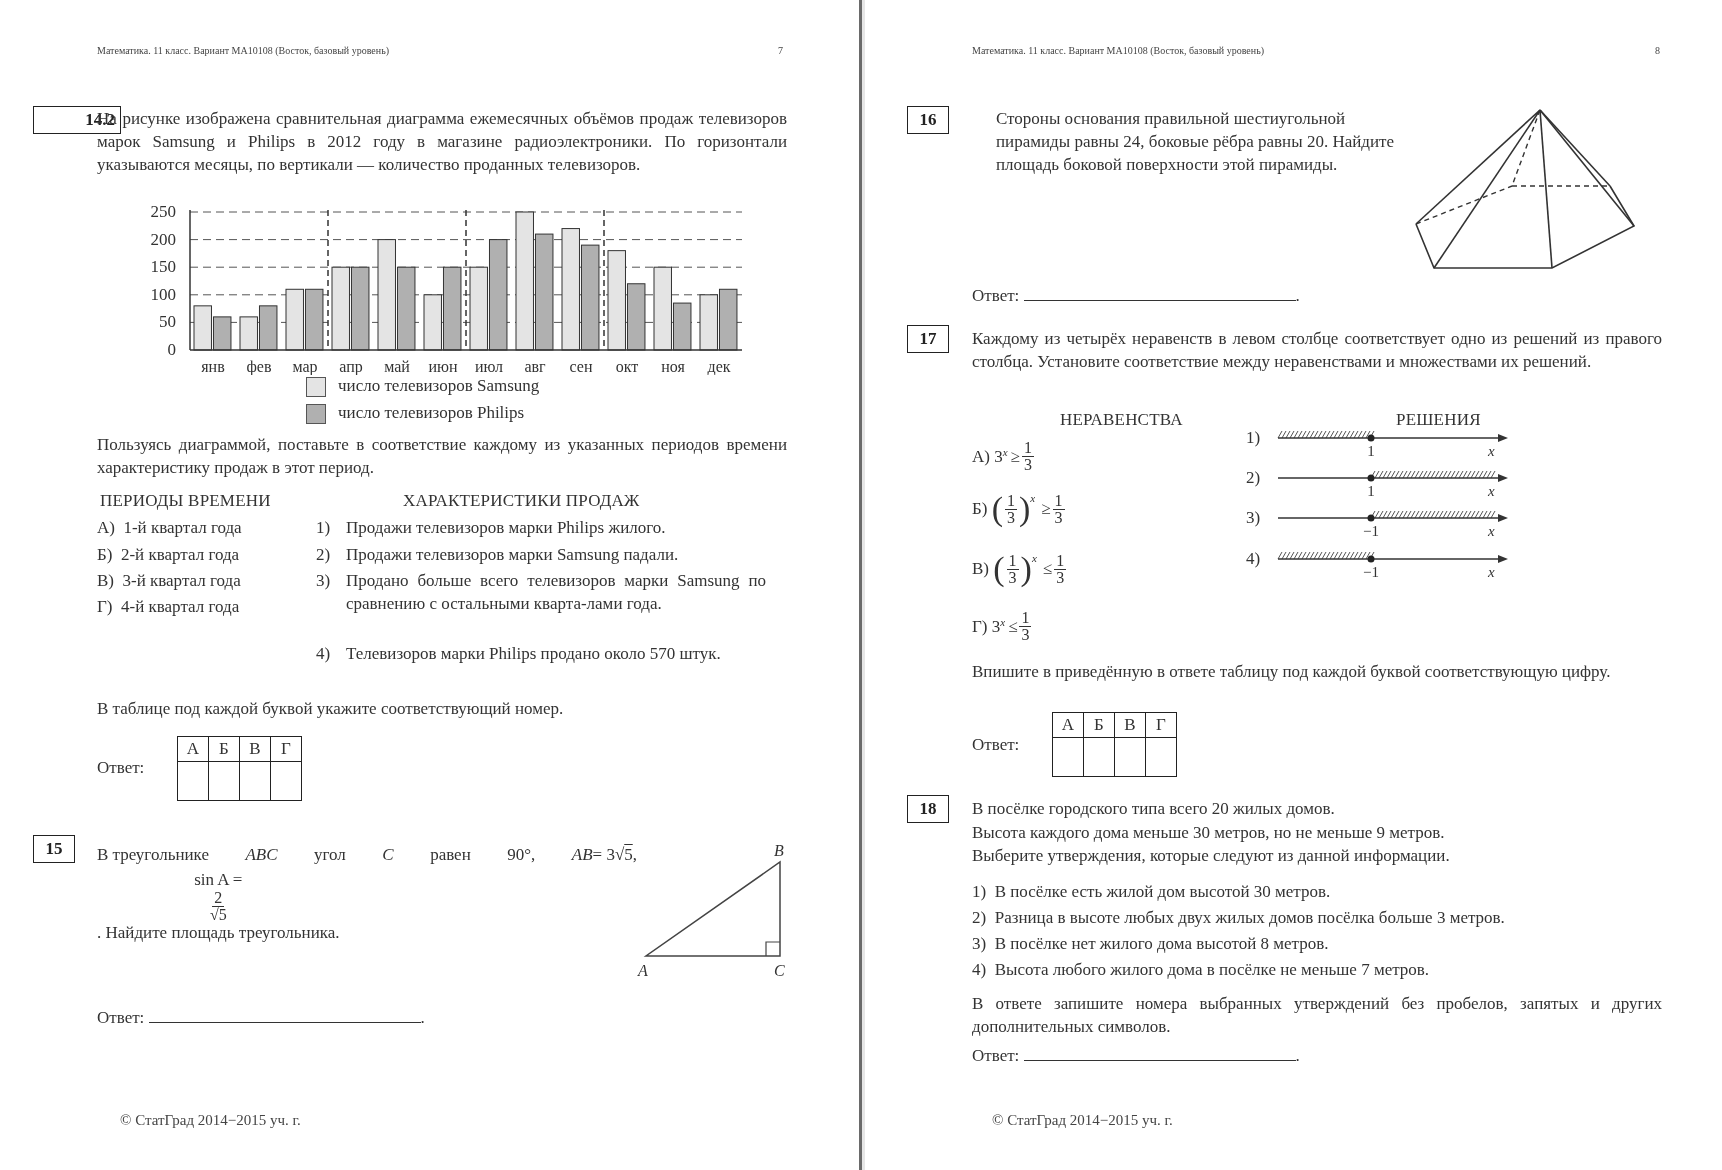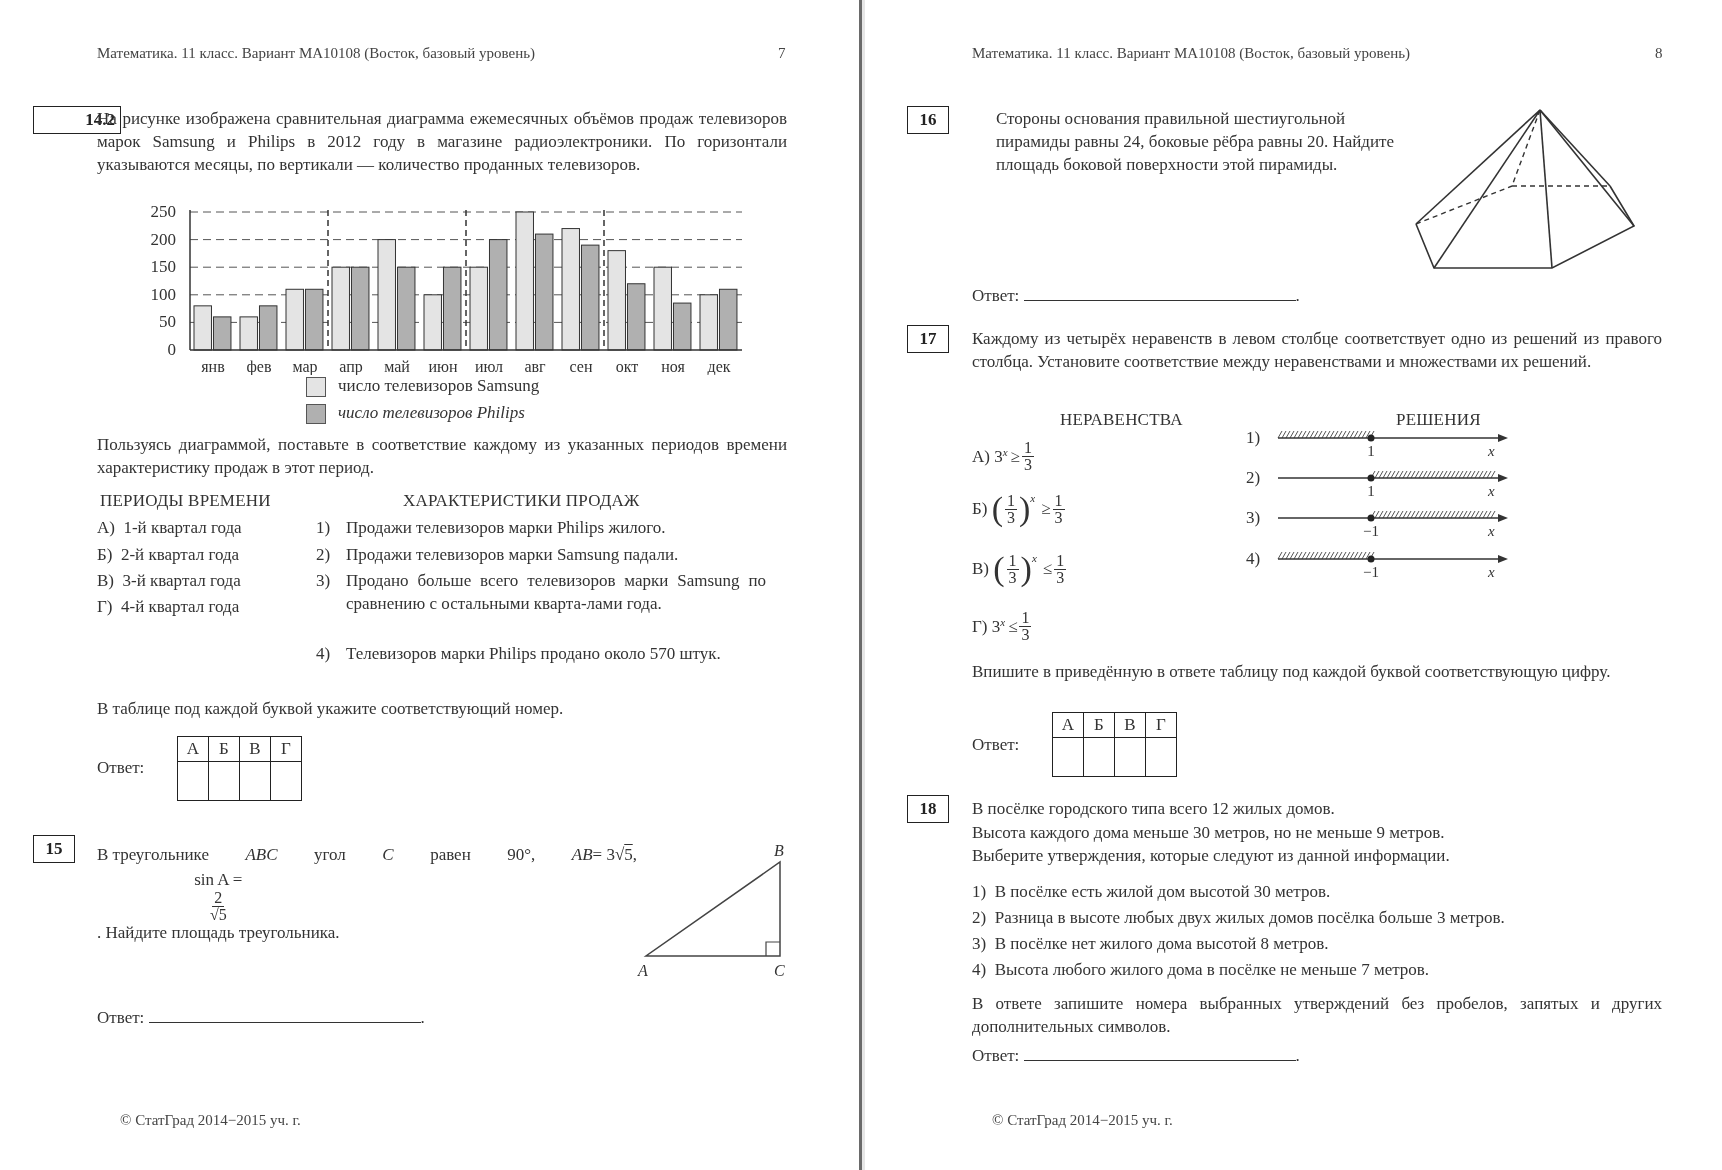--- a/index.html
+++ b/index.html
@@ -7,21 +7,21 @@
     width: 1722px; height: 1170px; background: #ffffff; position: relative; overflow: hidden;
     font-family: "Liberation Serif", "DejaVu Serif", serif; color: #333;
     font-size: 17px;
   }
   .page { position: absolute; top: 0; height: 1170px; }
   .page.left { left: 0; width: 860px; }
   .page.right { left: 866px; width: 856px; }
   .divider { position: absolute; left: 859px; top: 0; width: 3px; height: 1170px; background: #6a6a6a; }
   .divider2 { position: absolute; left: 862px; top: 0; width: 3px; height: 1170px; background: #e6e6e6; }
   .abs { position: absolute; }
-  .hdr { font-size: 15px; color: #444; }
+  .hdr { font-size: 10px; color: #444; }
   .num-box {
     position: absolute; border: 1.5px solid #222; font-weight: bold; font-size: 17px;
     text-align: center; line-height: 26px; height: 26px; color: #222;
   }
   .just { text-align: justify; text-align-last: left; line-height: 23px; }
   .para { line-height: 23px; }
   .upper { letter-spacing: 0.2px; }
   table.ans { border-collapse: collapse; position: absolute; }
   table.ans td { border: 1.5px solid #222; width: 30px; text-align: center; font-size: 17px; padding: 0; }
   table.ans tr.h td { height: 24px; }
@@ -104,21 +104,21 @@
         <line x1="336" y1="10" x2="336" y2="150" stroke="#333" stroke-width="1.5" stroke-dasharray="6,4"></line>
         <line x1="474" y1="10" x2="474" y2="150" stroke="#333" stroke-width="1.5" stroke-dasharray="6,4"></line>
         <line x1="60" y1="10" x2="60" y2="150" stroke="#333" stroke-width="1.5"></line>
         <line x1="60" y1="150" x2="612" y2="150" stroke="#333" stroke-width="1.5"></line>
       </svg>
   </div>
 
   <div class="abs" style="left:306px; top:376px;">
     <span class="legend-swatch" style="background:#e4e4e4;"></span><span>число телевизоров Samsung</span>
   </div>
-  <div class="abs" style="left:306px; top:403px;font-style:italic;">
+  <div class="abs" style="left:306px; top:403px;">
     <span class="legend-swatch" style="background:#b0b0b0;"></span><span>число телевизоров Philips</span>
   </div>
 
   <div class="abs just" style="left:97px; top:433px; width:690px;">Пользуясь диаграммой, поставьте в соответствие каждому из указанных периодов времени характеристику продаж в этот период.</div>
 
   <div class="abs upper" style="left:100px; top:491px;">ПЕРИОДЫ ВРЕМЕНИ</div>
   <div class="abs upper" style="left:403px; top:491px;">ХАРАКТЕРИСТИКИ ПРОДАЖ</div>
 
   <div class="item" style="left:97px; top:516px;"><span>А)</span>&nbsp; <span>1-й квартал года</span></div>
   <div class="item" style="left:97px; top:543px;"><span>Б)</span>&nbsp; <span>2-й квартал года</span></div>
@@ -432,21 +432,21 @@
     <tr class="b">
       <td></td>
       <td></td>
       <td></td>
       <td></td>
     </tr>
   </tbody>
     </table>
 
   <div class="num-box" style="left:41px; top:795px; width:40px;">18</div>
-  <div class="abs para" style="left:106px; top:797px;">В посёлке городского типа всего 12 жилых домов.</div>
+  <div class="abs para" style="left:106px; top:797px;">В посёлке городского типа всего 20 жилых домов.</div>
   <div class="abs para" style="left:106px; top:821px;">Высота каждого дома меньше 30 метров, но не меньше 9 метров.</div>
   <div class="abs para" style="left:106px; top:844px;">Выберите утверждения, которые следуют из данной информации.</div>
 
   <div class="item" style="left:106px; top:880px;"><span>1)</span>&nbsp; <span>В посёлке есть жилой дом высотой 30 метров.</span></div>
   <div class="item" style="left:106px; top:906px;"><span>2)</span>&nbsp; <span>Разница в высоте любых двух жилых домов посёлка больше 3 метров.</span></div>
   <div class="item" style="left:106px; top:932px;"><span>3)</span>&nbsp; <span>В посёлке нет жилого дома высотой 8 метров.</span></div>
   <div class="item" style="left:106px; top:958px;"><span>4)</span>&nbsp; <span>Высота любого жилого дома в посёлке не меньше 7 метров.</span></div>
 
   <div class="abs just" style="left:106px; top:992px; width:690px;">В ответе запишите номера выбранных утверждений без пробелов, запятых и других дополнительных символов.</div>
   <div class="abs" style="left:106px; top:1046px;">

